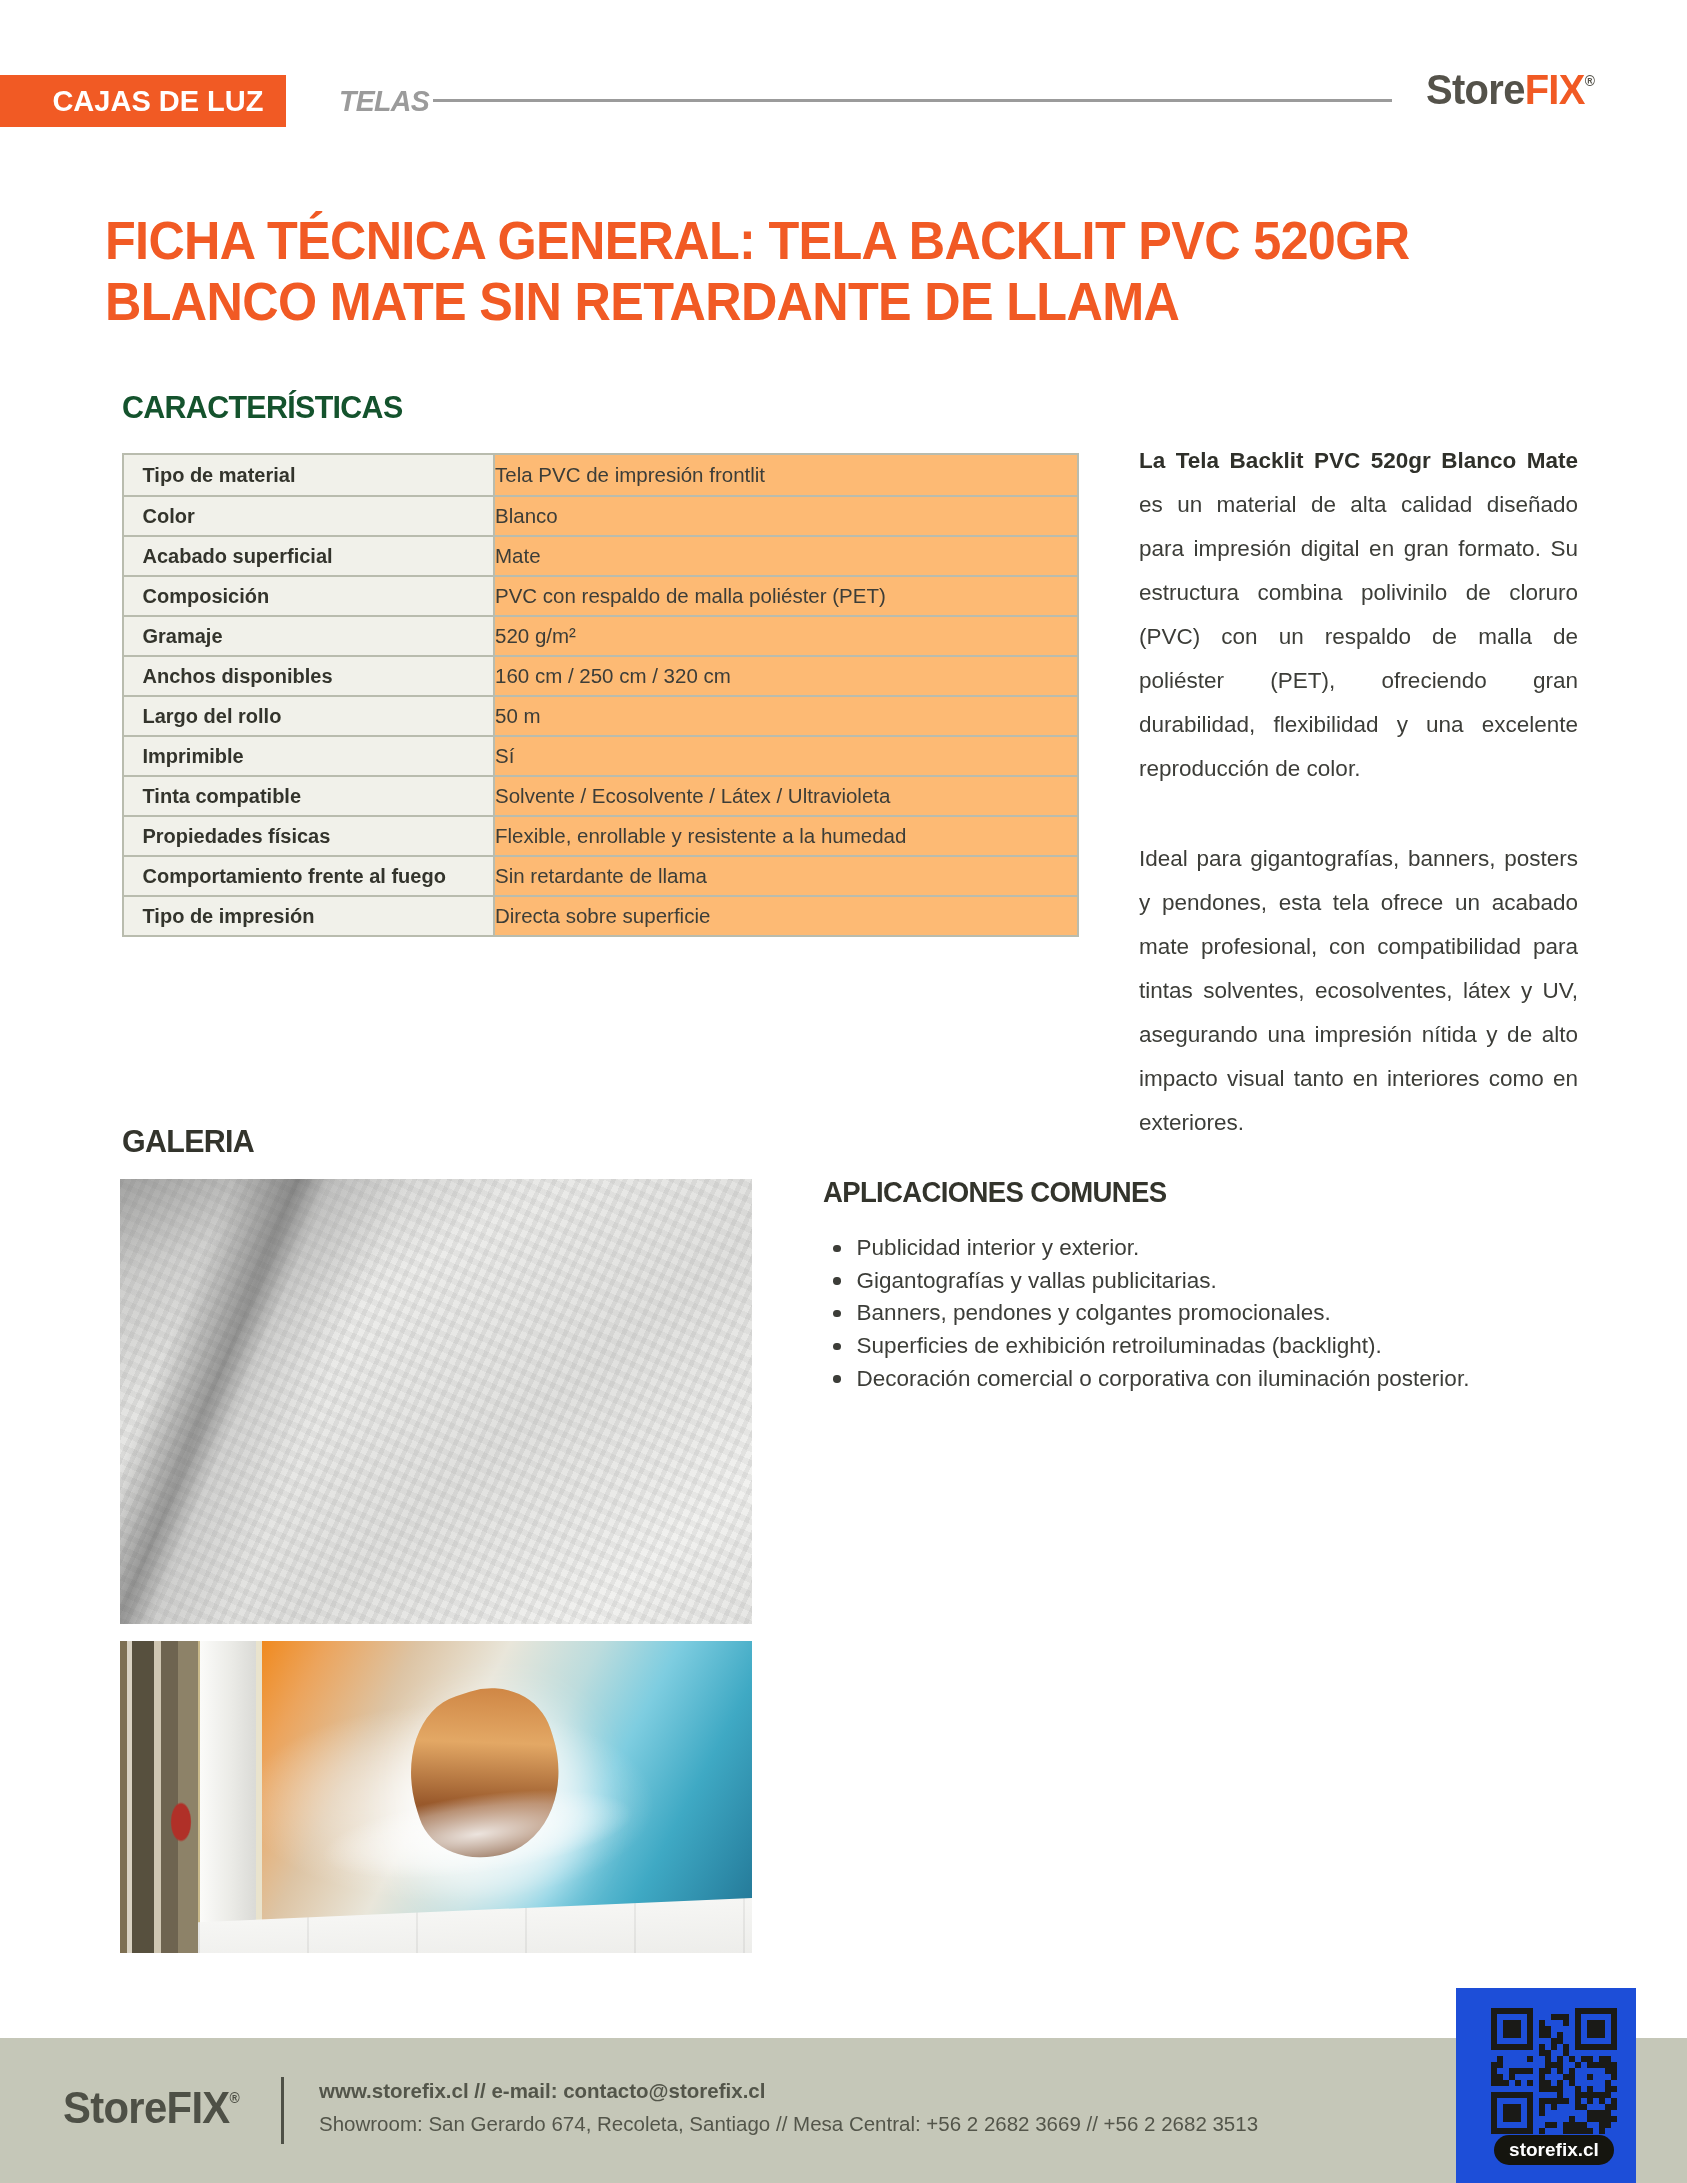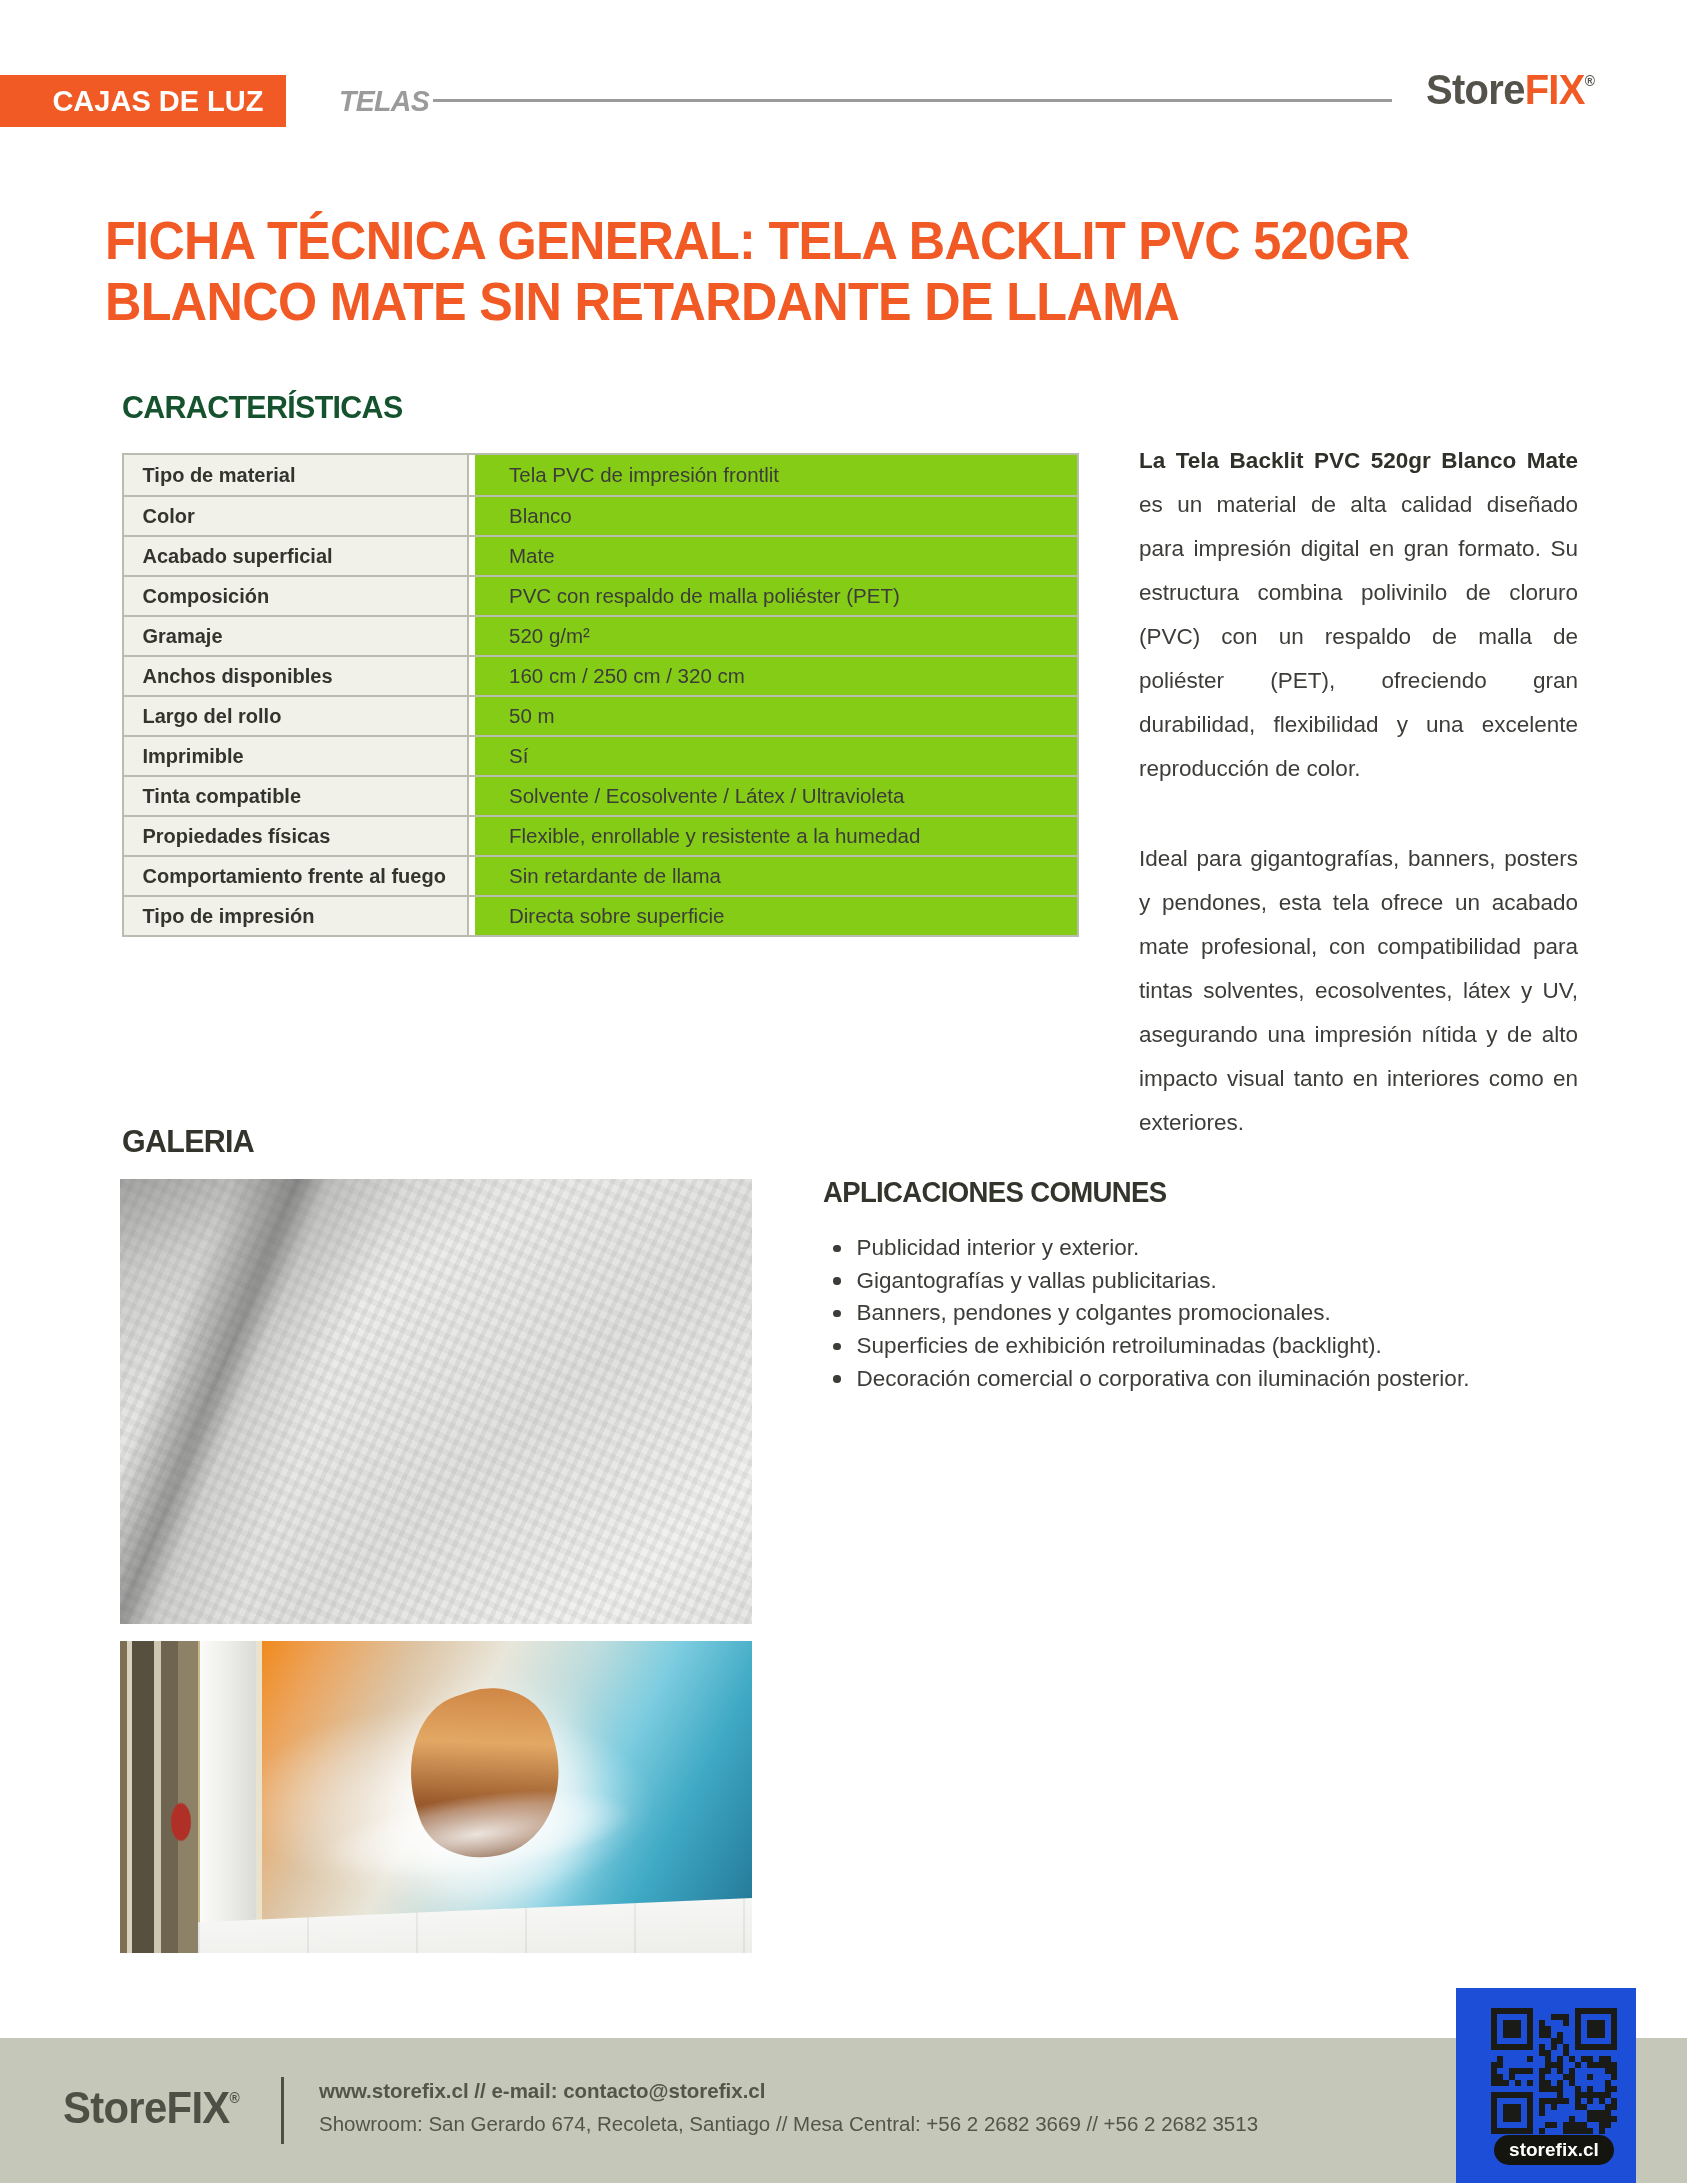--- a/index.html
+++ b/index.html
@@ -27,24 +27,24 @@
 
   
   .h-carac { position:absolute; left:122px; top:389px; font-weight:700; font-size:32px; color:#14532d; }
   .h-galeria { position:absolute; left:122px; top:1123px; font-weight:700; font-size:32px; color:#33342c; }
   .h-aplic { position:absolute; left:823px; top:1176px; font-weight:700; font-size:29px; color:#33342c; }
 
   
   .char-table { position:absolute; left:122px; top:453px; width:957px; border:2.6px solid #b9bcae; background:#ffffff; }
   .trow { display:flex; height:40px; border-top:2.6px solid #b9bcae; }
   .trow:first-child { border-top:none; }
-  .tlabel { width:345px; background:#f1f1ea; border-right:2.6px solid #b9bcae; display:flex; align-items:center;
+  .tlabel { width:371px; background:#f1f1ea; border-right:2.6px solid #b9bcae; display:flex; align-items:center;
             padding-left:18.5px; font-weight:700; font-size:20px; color:#33342c; }
-  .tvalue { flex:1; background:#84cc16; display:flex; align-items:center; padding-left:34px;
-            font-size:20.5px; color:#3c3d38;margin-left:6px; }
+  .tvalue { flex:1; background:#fdba74; display:flex; align-items:center; padding-left:0;
+            font-size:20.5px; color:#3c3d38; }
 
   
   .desc { position:absolute; left:1139px; top:439px; width:439px; font-size:22.5px; line-height:44px;
           color:#3c3d38; text-align:justify; }
   .desc p + p { margin-top:46px; }
   .desc .lead { font-weight:700; color:#2f302a; }
 
   
   .fig1 { position:absolute; left:120px; top:1179px; width:632px; height:445px;
     background:

